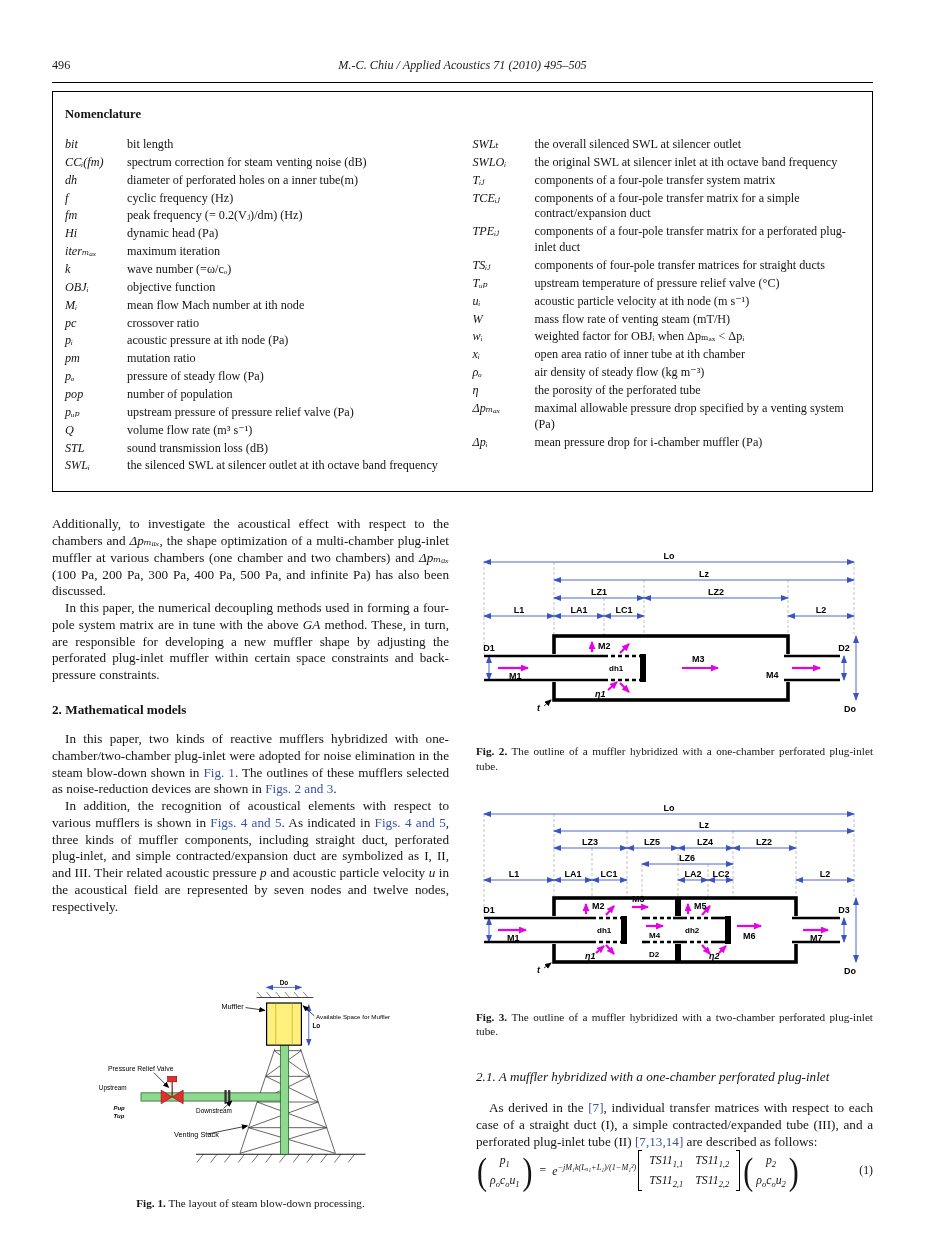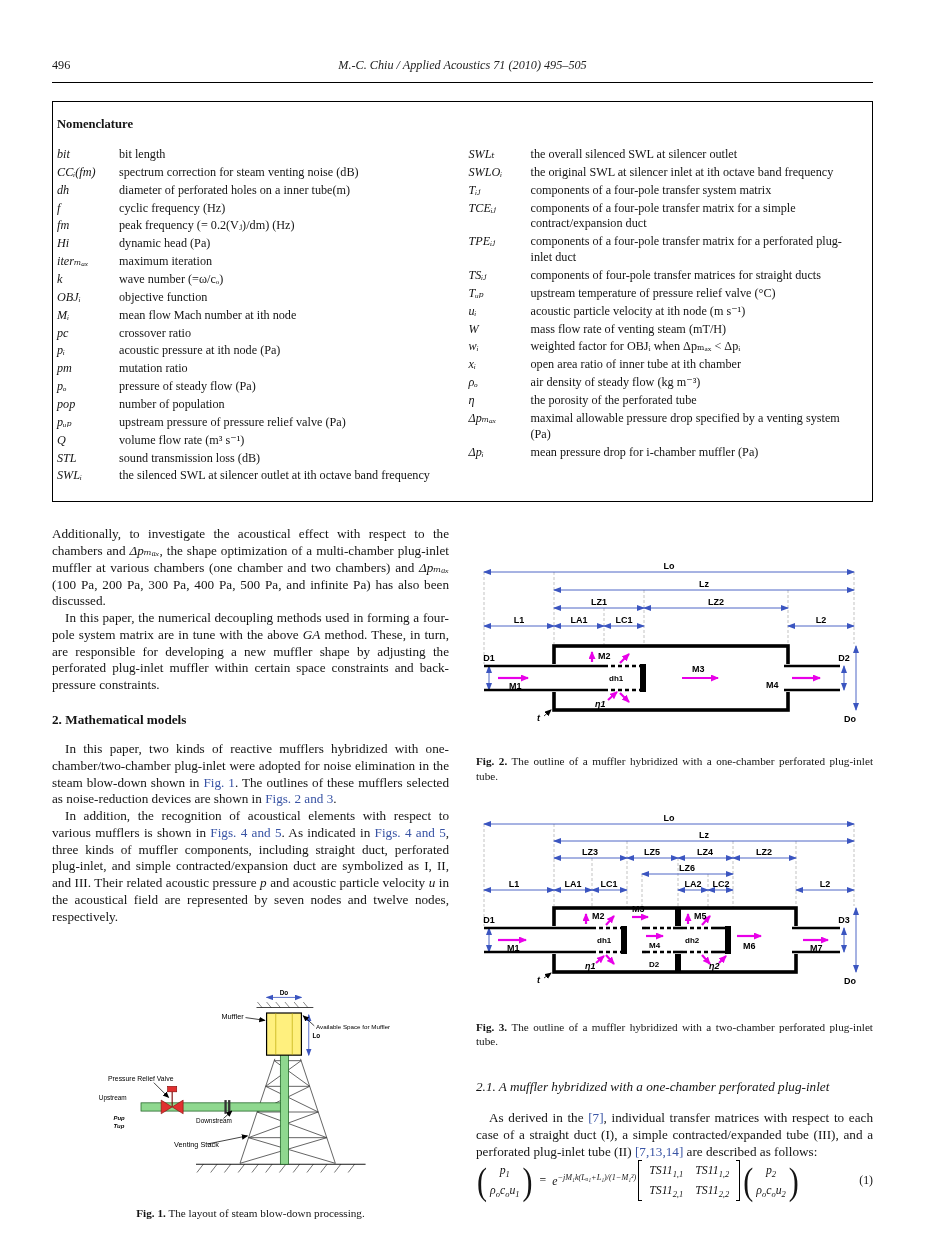--- a/index.html
+++ b/index.html
@@ -8,21 +8,21 @@
   font-family:"Liberation Serif","DejaVu Serif","DejaVu Sans",serif;color:#141414}
 :root{--link-blue:#3853A4;--dim-blue:#3B55C0;--magenta:#E800E8}
 
 
 .running-head{position:relative;height:17px;font-size:12.2px}
 .pagenum{position:absolute;left:0;top:0}
 .jtitle{display:block;text-align:center;font-style:italic;color:#222}
 .headrule{border:0;border-top:1.2px solid #000;margin:7px 0 0}
 
 
-.nomen{border:1.2px solid #000;margin-top:18px;padding:13px 18px 15px 4px}
+.nomen{border:1.2px solid #000;margin-top:8px;padding:13px 18px 15px 12px}
 .nomen-title{font-size:12.6px;font-weight:bold;margin:2px 0 15px}
 .nomen-cols{display:flex;gap:26px}
 .nomen-col{flex:1;min-width:0}
 .nomen-row{display:flex;font-size:12.2px;line-height:1.3;margin-bottom:2px}
 .nomen-term{flex:0 0 62px;font-style:italic;padding-right:4px}
 .nomen-def{flex:1}
 
 
 .cols{display:flex;gap:27px;margin-top:24px;align-items:center}
 .col{width:397px;min-width:0}

